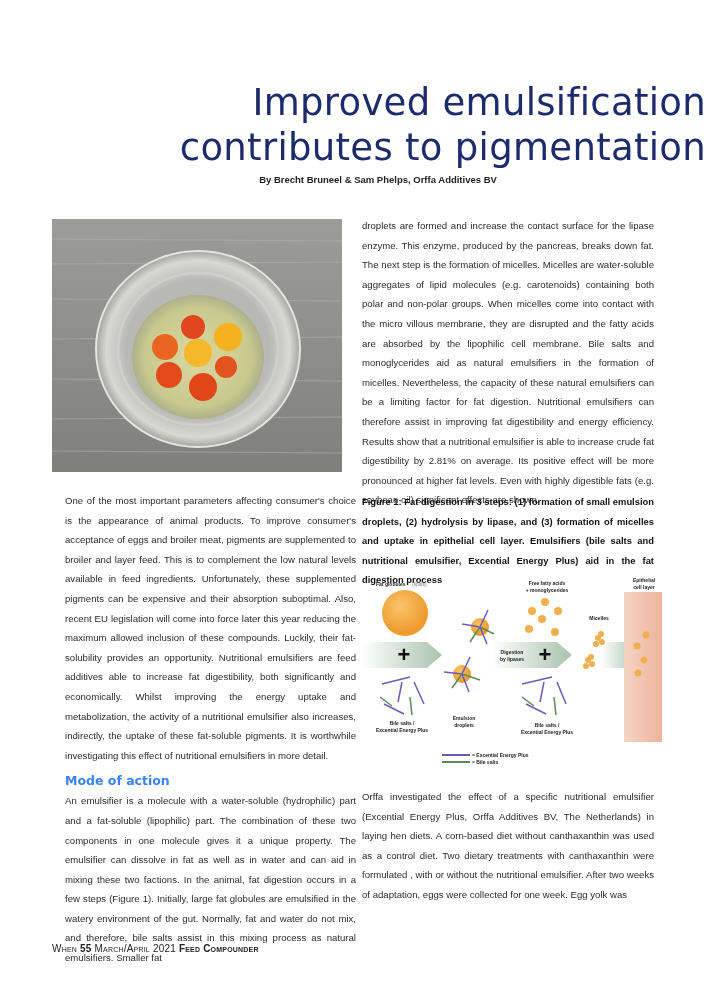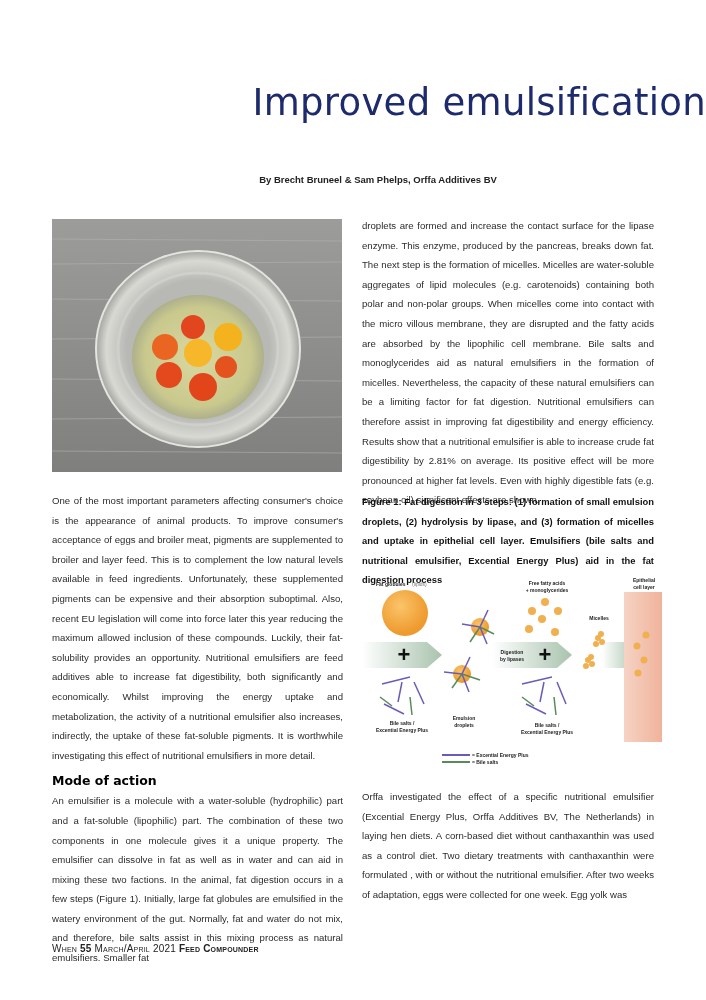--- a/index.html
+++ b/index.html
@@ -2,32 +2,33 @@
 <html><head>
 <meta charset="utf-8">
 <style>
   html,body{margin:0;padding:0;background:#fff;}
   body{width:706px;height:1000px;position:relative;overflow:hidden;font-family:"Liberation Sans",sans-serif;color:#222;}
   .title{position:absolute;left:0;width:706px;top:55px;text-align:right;color:#1d2a6b;font-family:"DejaVu Sans",sans-serif;font-size:37px;line-height:45px;font-weight:normal;letter-spacing:0.3px;}
   .byline{position:absolute;left:0;width:706px;top:174px;text-align:center;font-size:9.5px;font-weight:bold;color:#222;padding-left:25px;}
   .col{position:absolute;font-size:9.6px;line-height:19.6px;text-align:justify;color:#2b2b2b;}
   .col p{margin:0;}
   .photo{position:absolute;left:52px;top:219px;width:290px;height:253px;overflow:hidden;}
-  .h2{font-family:"DejaVu Sans",sans-serif;color:#000000;font-size:12.5px;line-height:20px;margin:0;}
+  .h2{font-family:"DejaVu Sans",sans-serif;color:#3b82f6;font-size:12.5px;line-height:20px;margin:0;}
   .caption{position:absolute;left:362px;top:492px;width:292px;font-size:9.4px;line-height:19.5px;font-weight:bold;color:#111;text-align:justify;}
   .figure{position:absolute;left:362px;top:572px;width:300px;height:200px;}
   .footer{position:absolute;left:52px;top:943px;font-size:10px;color:#222;font-variant:small-caps;letter-spacing:0.2px;}
   .footer b{font-weight:bold;}
   svg text{font-family:"Liberation Sans",sans-serif;}
 </style>
 </head>
 <body>
 
 <h1 class="title">
   <span>Improved emulsification</span><br>
+  <span>contributes to pigmentation</span>
 </h1>
 
 <div class="byline">By Brecht Bruneel &amp; Sam Phelps, Orffa Additives BV</div>
 
 <div class="photo">
   <svg width="290" height="253" viewBox="0 0 290 253">
     <defs>
       <linearGradient id="wood" x1="0" y1="0" x2="0" y2="1">
         <stop offset="0" stop-color="#9c9c9a"></stop>
         <stop offset="0.5" stop-color="#8e8e8c"></stop>
@@ -60,21 +61,21 @@
     <circle cx="141" cy="108" r="12" fill="#e2461f"></circle>
     <circle cx="176" cy="118" r="14" fill="#f3b21e"></circle>
     <circle cx="113" cy="128" r="13" fill="#ea6422"></circle>
     <circle cx="146" cy="134" r="14" fill="#f6b72a"></circle>
     <circle cx="174" cy="148" r="11" fill="#e4521e"></circle>
     <circle cx="117" cy="156" r="13" fill="#e3491c"></circle>
     <circle cx="151" cy="168" r="14" fill="#e3451b"></circle>
   </svg>
 </div>
 
-<div class="col" style="left:52px;top:491px;width:291px;">
+<div class="col" style="left:65px;top:491px;width:291px;">
   <p>One of the most important parameters affecting consumer's choice is the appearance of animal products. To improve consumer's acceptance of eggs and broiler meat, pigments are supplemented to broiler and layer feed. This is to complement the low natural levels available in feed ingredients. Unfortunately, these supplemented pigments can be expensive and their absorption suboptimal. Also, recent EU legislation will come into force later this year reducing the maximum allowed inclusion of these compounds. Luckily, their fat-solubility provides an opportunity. Nutritional emulsifiers are feed additives able to increase fat digestibility, both significantly and economically. Whilst improving the energy uptake and metabolization, the activity of a nutritional emulsifier also increases, indirectly, the uptake of these fat-soluble pigments. It is worthwhile investigating this effect of nutritional emulsifiers in more detail.</p>
   <h2 class="h2" style="margin-top:6px;">Mode of action</h2>
   <p>An emulsifier is a molecule with a water-soluble (hydrophilic) part and a fat-soluble (lipophilic) part. The combination of these two components in one molecule gives it a unique property. The emulsifier can dissolve in fat as well as in water and can aid in mixing these two factions. In the animal, fat digestion occurs in a few steps (Figure 1). Initially, large fat globules are emulsified in the watery environment of the gut. Normally, fat and water do not mix, and therefore, bile salts assist in this mixing process as natural emulsifiers. Smaller fat</p>
 </div>
 
 <div class="col" style="left:362px;top:216px;width:292px;">
   <p>droplets are formed and increase the contact surface for the lipase enzyme. This enzyme, produced by the pancreas, breaks down fat. The next step is the formation of micelles. Micelles are water-soluble aggregates of lipid molecules (e.g. carotenoids) containing both polar and non-polar groups. When micelles come into contact with the micro villous membrane, they are disrupted and the fatty acids are absorbed by the lipophilic cell membrane. Bile salts and monoglycerides aid as natural emulsifiers in the formation of micelles. Nevertheless, the capacity of these natural emulsifiers can be a limiting factor for fat digestion. Nutritional emulsifiers can therefore assist in improving fat digestibility and energy efficiency. Results show that a nutritional emulsifier is able to increase crude fat digestibility by 2.81% on average. Its positive effect will be more pronounced at higher fat levels. Even with highly digestible fats (e.g. soybean oil) significant effects are shown.</p>
 </div>
 
 <div class="caption">Figure 1: Fat digestion in 3 steps: (1) formation of small emulsion droplets, (2) hydrolysis by lipase, and (3) formation of micelles and uptake in epithelial cell layer. Emulsifiers (bile salts and nutritional emulsifier, Excential Energy Plus) aid in the fat digestion process</div>

